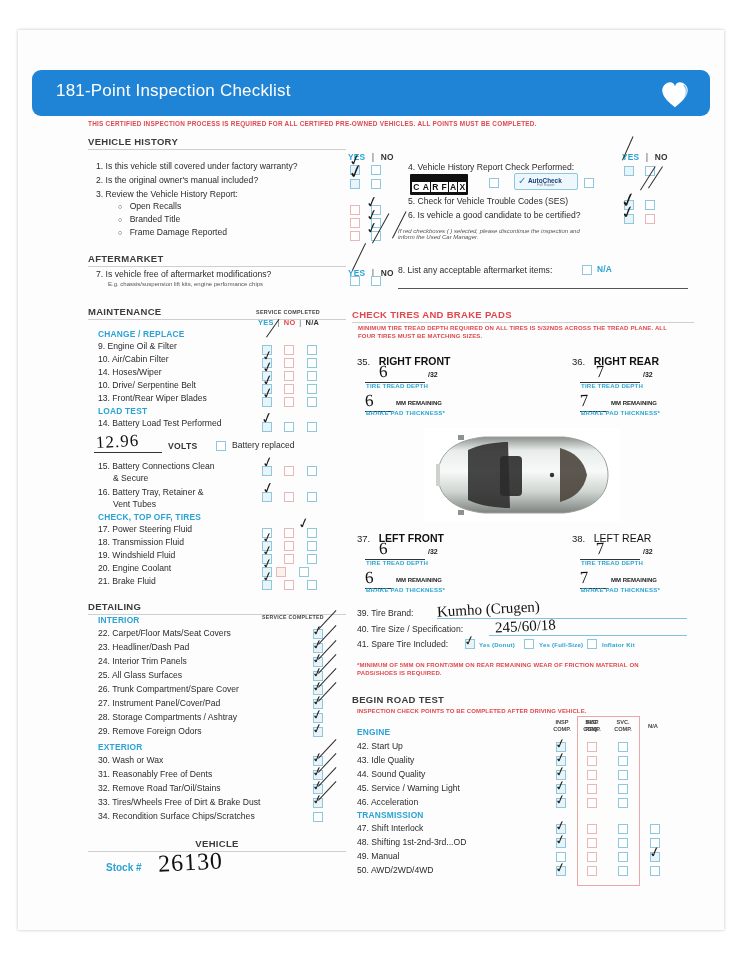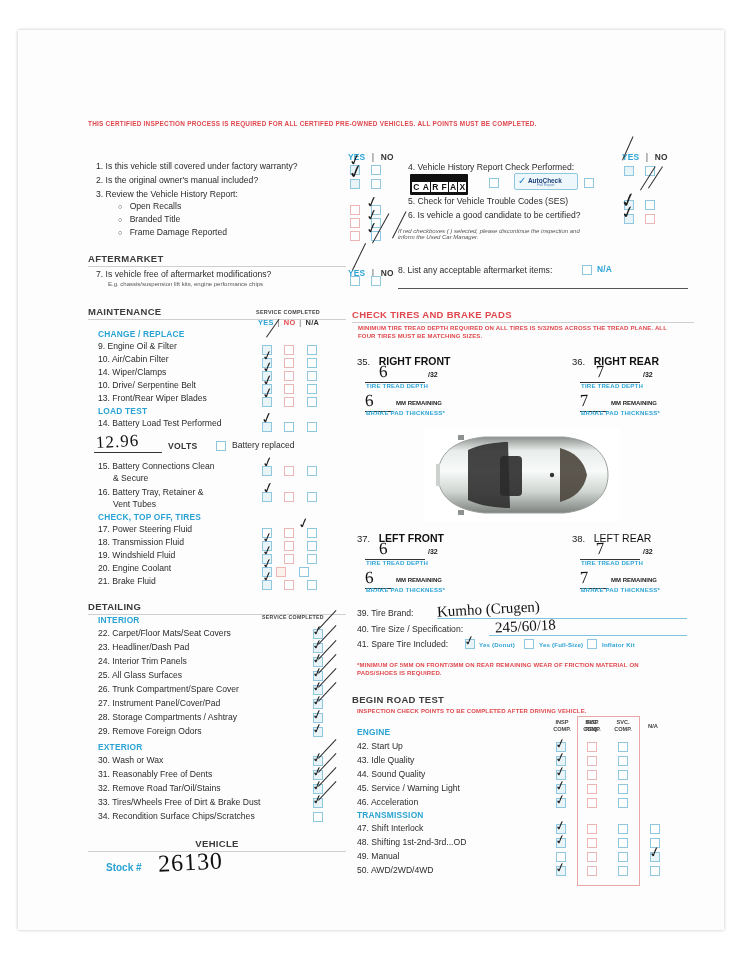--- a/index.html
+++ b/index.html
@@ -41,22 +41,33 @@
   .col-right{position:absolute;left:352px;width:342px;}
   .ul{border-bottom:1.1px solid #333;}
   .blueline{border-bottom:1px solid #7fc3dd;}
 </style>
 </head>
 <body>
 
 <div class="page">
   <div class="sheet"></div>
 
+  <div class="hdrbar">
+    <div class="title">181-Point Inspection Checklist</div>
+    <svg class="logo" viewBox="0 0 40 38">
+      <path d="M20 36 C4 24 2 15 8 9 C13 4 19 6 20 11 C21 6 27 4 32 9 C38 15 36 24 20 36 Z" fill="#ffffff"></path>
+      <path d="M31 9 C36 14 35 21 28 29 C34 21 34 14 30 10 Z" fill="#1f84d6" opacity=".55"></path>
+    </svg>
+  </div>
   <div class="disclaim">THIS CERTIFIED INSPECTION PROCESS IS REQUIRED FOR ALL CERTIFED PRE-OWNED VEHICLES. ALL POINTS MUST BE COMPLETED.</div>
 
+  <div class="col-left" style="top:136px;">
+    <div class="sec-title">VEHICLE HISTORY</div>
+    <div class="sec-rule" style="margin-top:2px;"></div>
+  </div>
 
   <div style="position:absolute;left:348px;top:146px;">
     <span class="sub" style="color:#2aa3d4;">YES</span>
     <span class="sub" style="color:#888;margin:0 2px;">|</span>
     <span class="sub" style="color:#333;">NO</span>
   </div>
 
   <div style="position:absolute;left:96px;top:161px;width:250px;" class="q">
     <span>1.</span>
     <span>Is this vehicle still covered under factory warranty?</span>
@@ -218,21 +229,21 @@
   <div style="position:absolute;left:98px;top:341px;" class="q">
     <span>9.</span>
     <span>Engine Oil &amp; Filter</span>
   </div>
   <div style="position:absolute;left:98px;top:354px;" class="q">
     <span>10.</span>
     <span>Air/Cabin Filter</span>
   </div>
   <div style="position:absolute;left:98px;top:367px;" class="q">
     <span>14.</span>
-    <span>Wiper/Clamps</span>
+    <span>Hoses/Wiper</span>
   </div>
   <div style="position:absolute;left:98px;top:380px;" class="q">
     <span>10.</span>
     <span>Drive/ Serpentine Belt</span>
   </div>
   <div style="position:absolute;left:98px;top:393px;" class="q">
     <span>13.</span>
     <span>Front/Rear Wiper Blades</span>
   </div>
 

